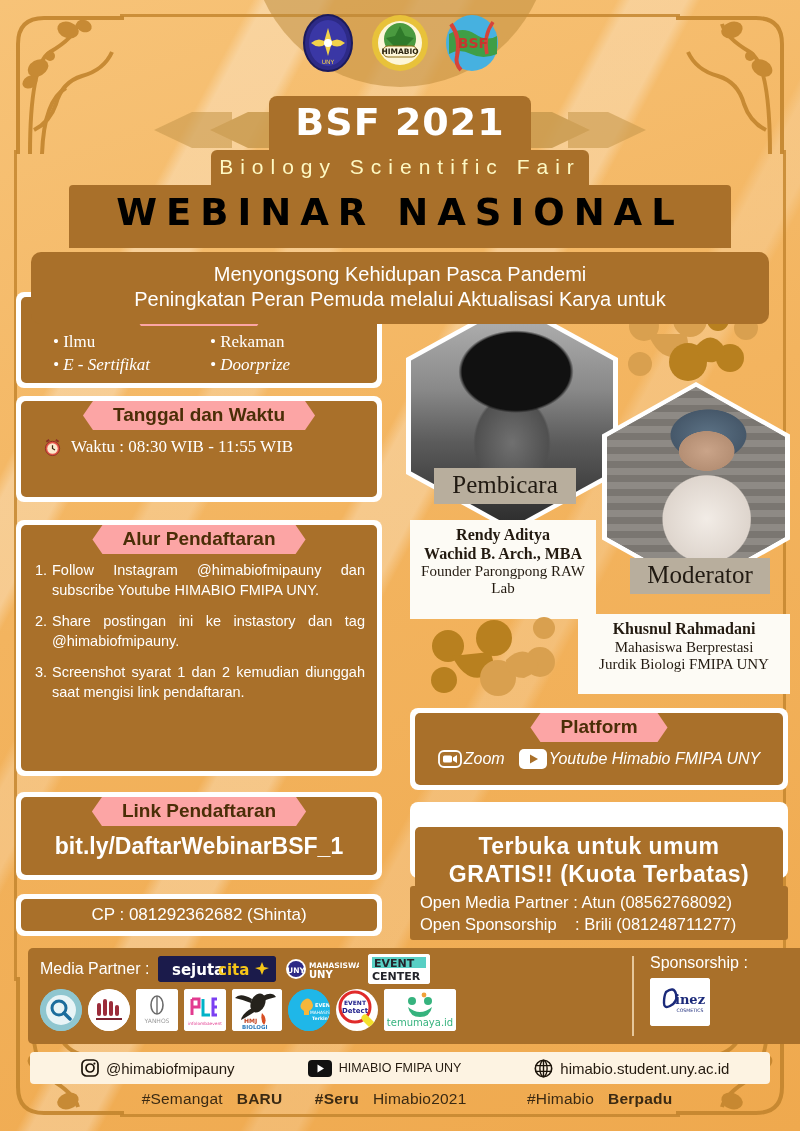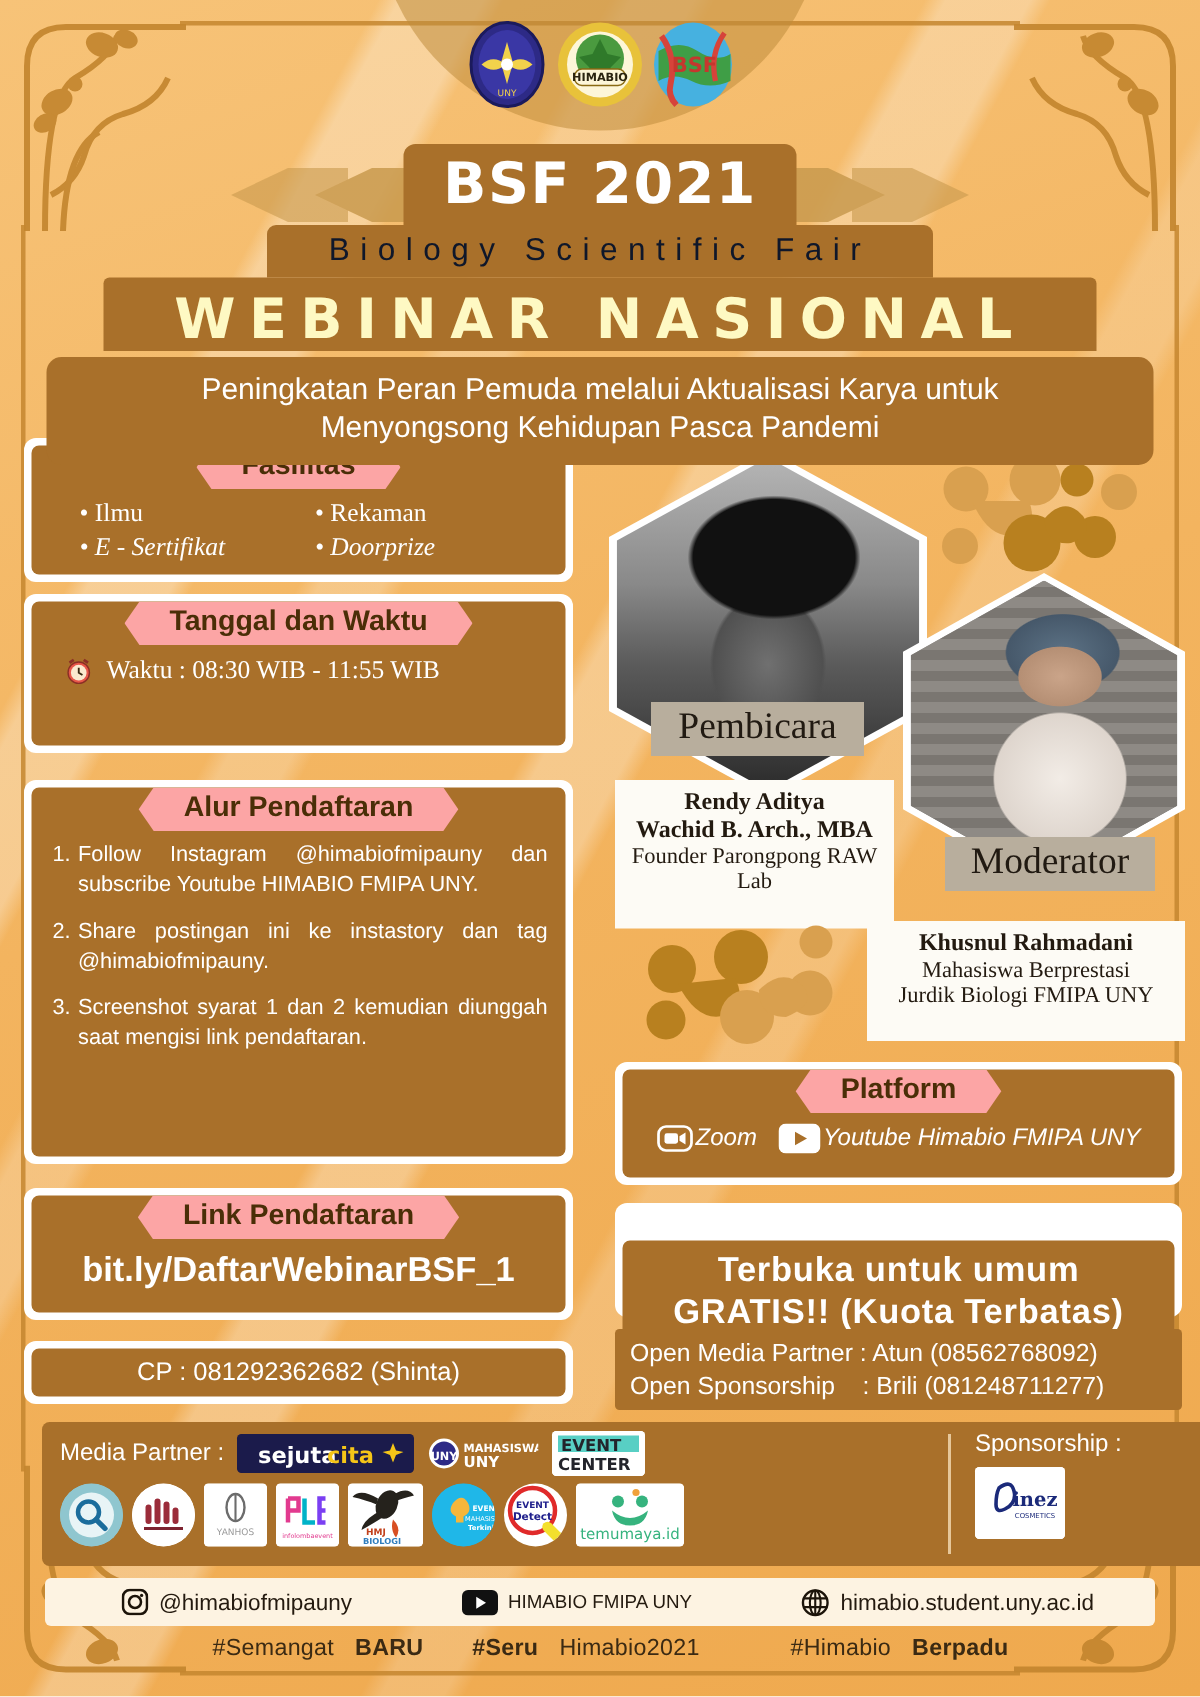--- a/index.html
+++ b/index.html
@@ -39,45 +39,45 @@
 
   
   .header-dome {
     position: absolute; top: -78px; left: 50%; transform: translateX(-50%);
     width: 300px; height: 165px;
     background: #C08C3C; opacity: .55;
     border-radius: 0 0 150px 150px;
   }
   .logos {
     position: absolute; top: 12px; left: 0; right: 0;
-    display: flex; justify-content: center; align-items: flex-end; 
+    display: flex; justify-content: center; align-items: flex-end; gap: 10px;
     z-index: 6;
   }
   .logo { width: 62px; height: 62px; position: relative; }
   .logo svg { width: 100%; height: 100%; display: block; }
 
   .arrows { position: absolute; top: 108px; left: 0; right: 0; height: 44px; z-index: 1; }
   .arrows svg { width: 100%; height: 100%; }
 
   .title-wrap { position: absolute; top: 96px; left: 0; right: 0; z-index: 4; text-align: center; }
   .bsf-badge {
     display: inline-block; background: #A9702A; color: #fff;
     font-size: 38px; font-weight: bold; letter-spacing: 1px;
     padding: 4px 26px 6px; border-radius: 8px 8px 0 0;
     font-family: "DejaVu Sans", sans-serif;
   }
   .subtitle-bar {
-    background: #A9702A; color: #0f172a;
+    background: #A9702A; color: #fef9c3;
     font-size: 21px; letter-spacing: 7px; padding: 5px 0 6px;
-    width: 444px; margin: 0 auto; border-radius: 6px 6px 0 0;
+    width: 378px; margin: 0 auto; border-radius: 6px 6px 0 0;
   }
   .webinar-bar {
-    background: #A9702A; color: #fef9c3;
+    background: #A9702A; color: #000000;
     font-size: 37px; font-weight: bold; letter-spacing: 9px;
-    padding: 6px 0 0; width: 662px; margin: 0 auto;
+    padding: 6px 0 14px; width: 662px; margin: 0 auto;
     font-family: "DejaVu Sans", sans-serif;
     border-radius: 4px 4px 0 0;
   }
   .tagline-bar {
     background: #A9702A; color: #ffffff;
     font-size: 20px; line-height: 1.25; padding: 10px 16px 12px;
     width: 738px; margin: 4px auto 0; border-radius: 10px;
   }
 
   
@@ -342,22 +342,22 @@
         <path d="M568 4 L608 4 L646 22 L608 40 L568 40 Z" opacity=".7"></path>
       </g>
     </svg>
   </div>
 
   <div class="title-wrap">
     <div class="bsf-badge">BSF 2021</div>
     <div class="subtitle-bar">Biology Scientific Fair</div>
     <div class="webinar-bar">WEBINAR NASIONAL</div>
     <div class="tagline-bar">
+      <div>Menyongsong Kehidupan Pasca Pandemi</div>
       <div>Peningkatan Peran Pemuda melalui Aktualisasi Karya untuk</div>
-      <div>Menyongsong Kehidupan Pasca Pandemi</div>
     </div>
   </div>
 
   <div class="card" id="fasilitas">
     <div class="card-inner">
       <div class="ribbon">Fasilitas</div>
       <div class="fac-grid">
         <div class="fac-item">Ilmu</div>
         <div class="fac-item">Rekaman</div>
         <div class="fac-item ital">E - Sertifikat</div>

